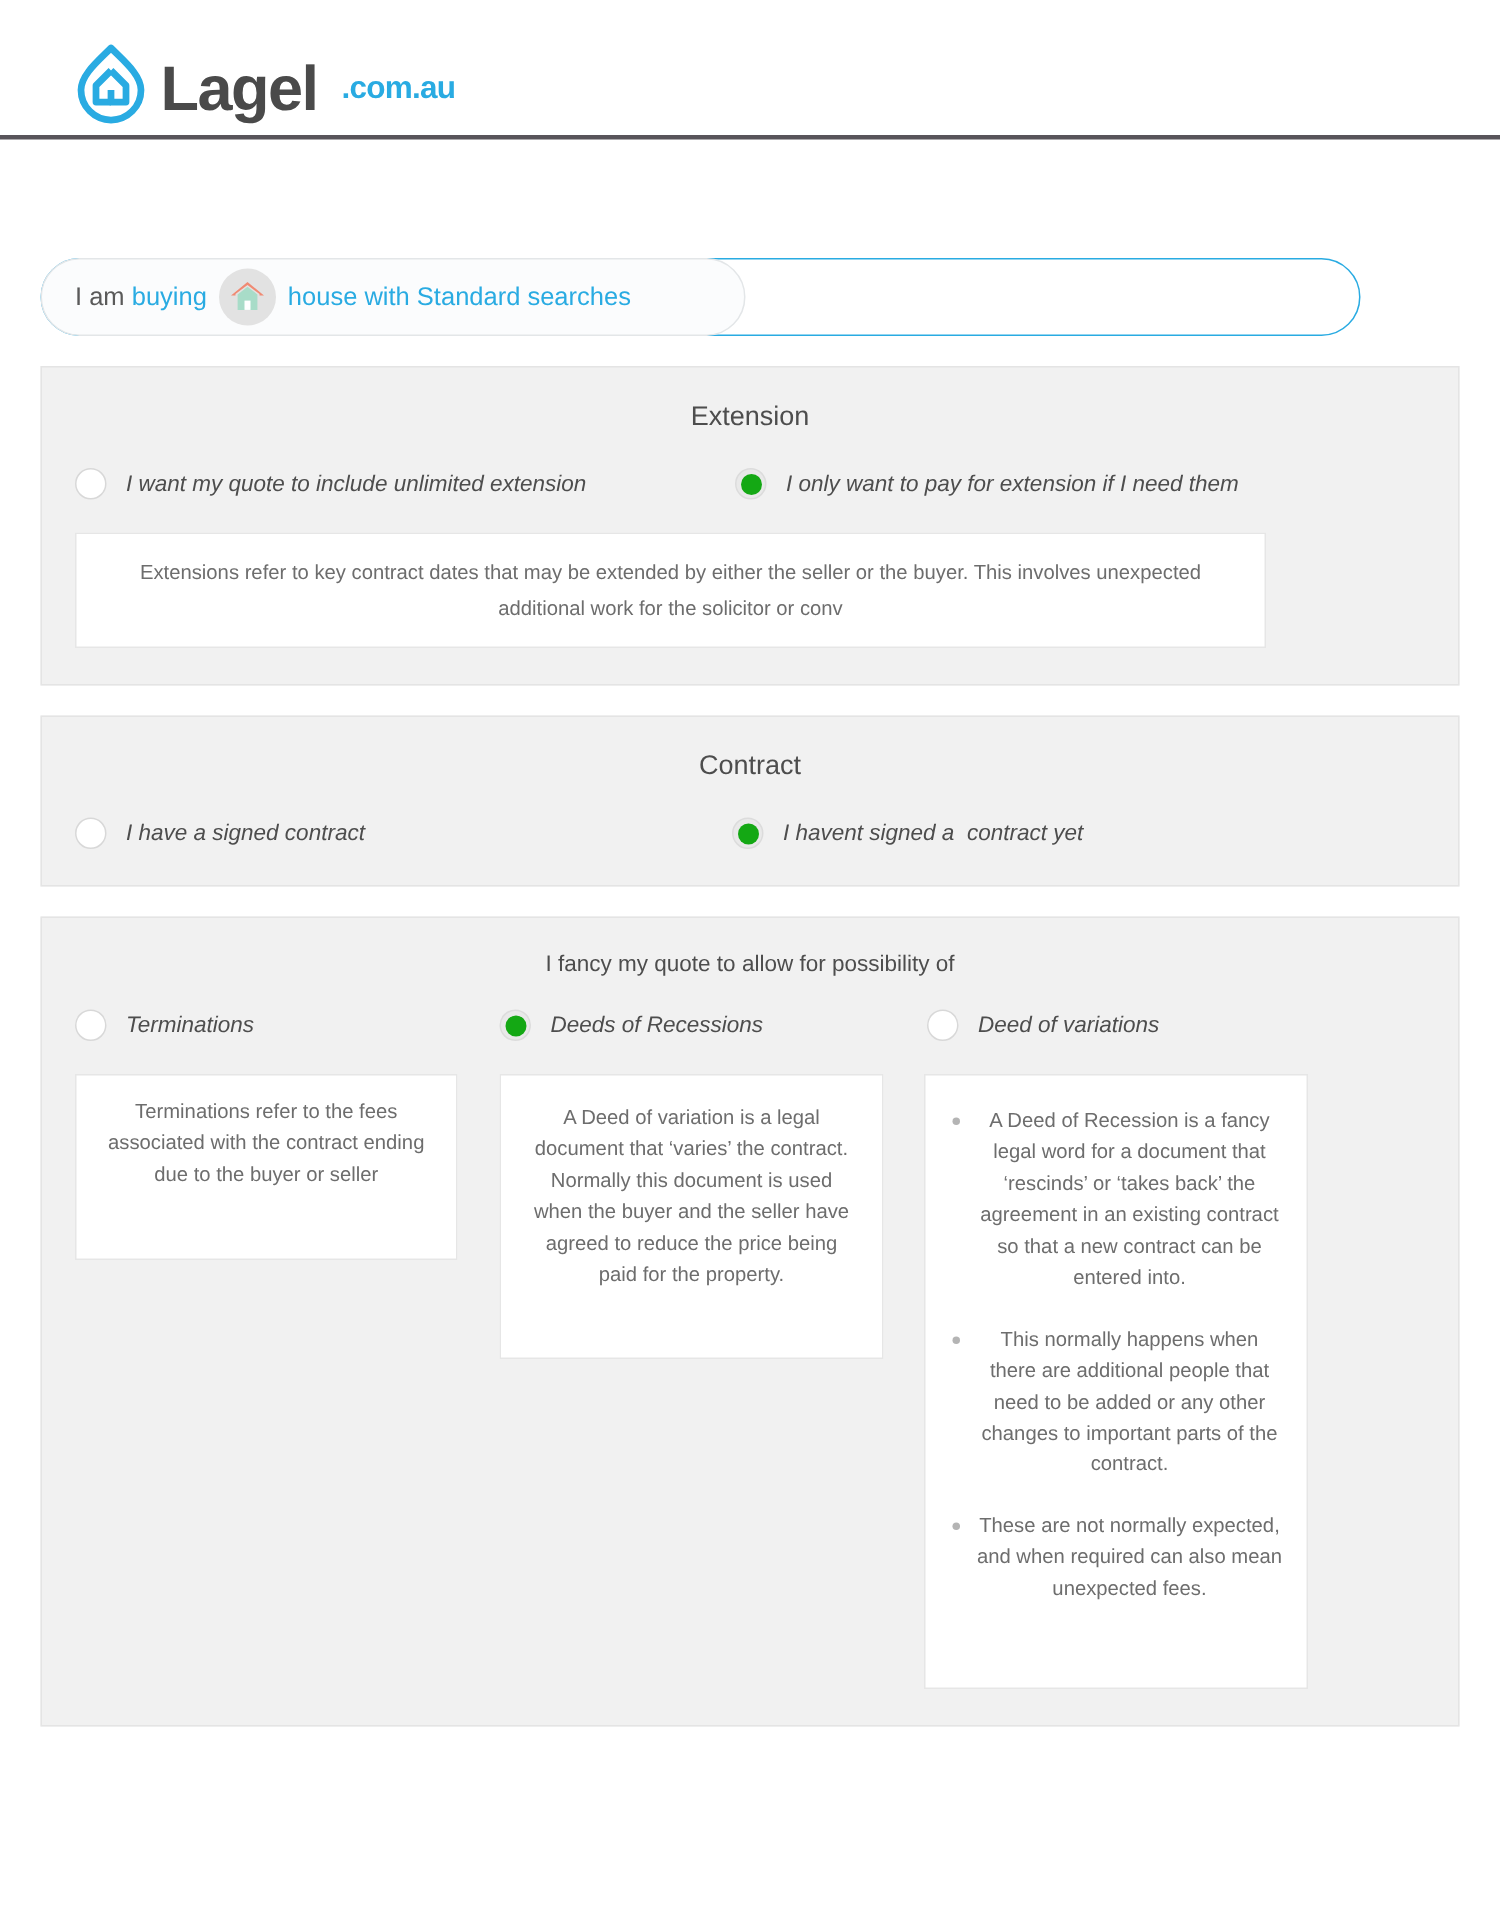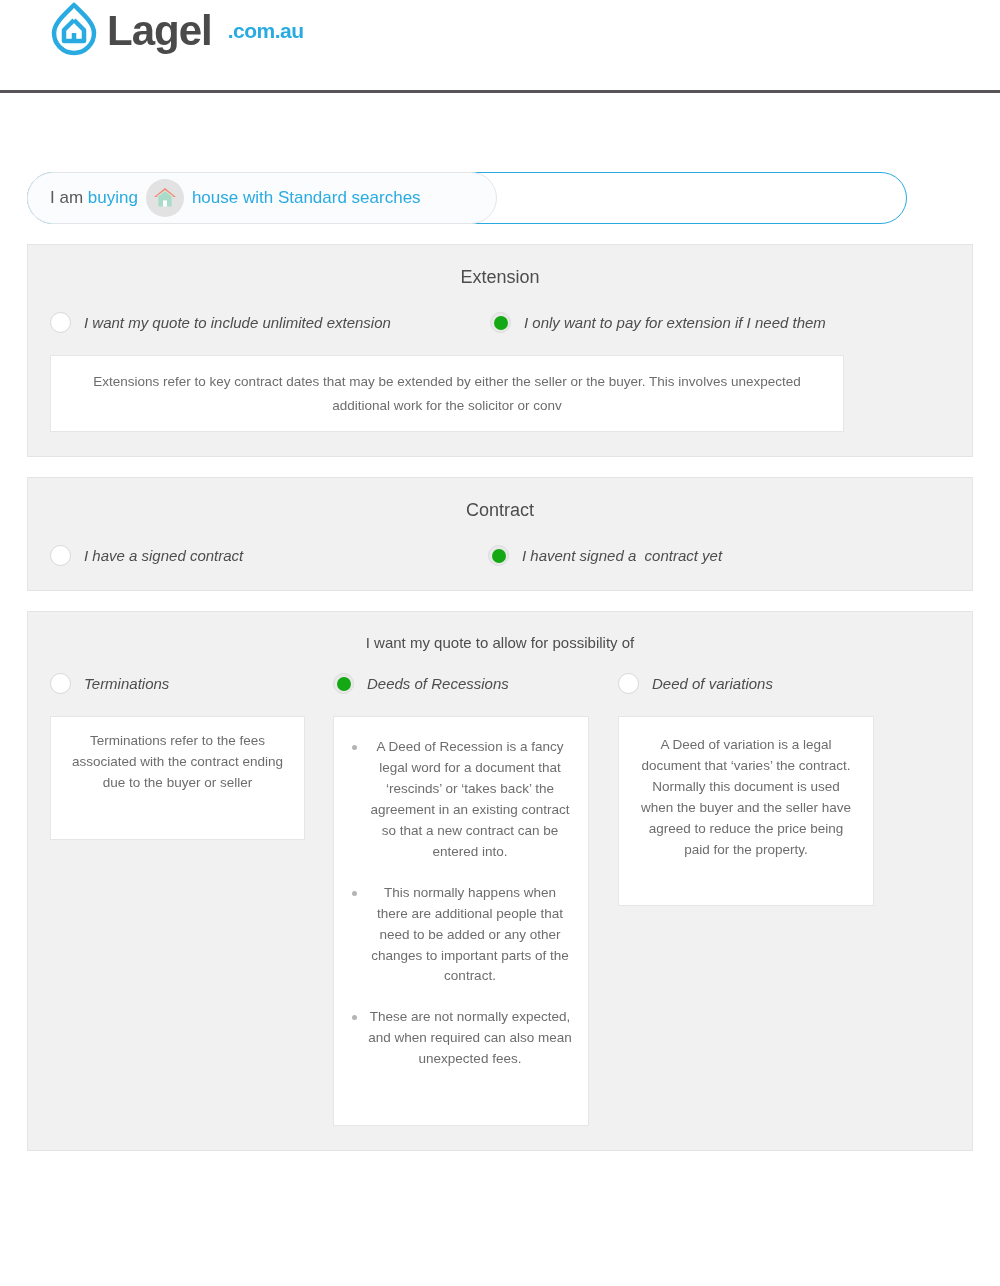--- a/index.html
+++ b/index.html
@@ -14,21 +14,21 @@
     font-family: "Liberation Sans", sans-serif;
     color: #3c3c3c;
     overflow: hidden;
   }
 
   
   .site-header {
     height: 93px;
     border-bottom: 3px solid #58545a;
     display: flex;
-    align-items: flex-start;
+    align-items: flex-end;
     padding-left: 45px;
   }
   .logo {
     display: flex;
     align-items: center;
     gap: 4px;
   }
   .logo-mark { display: block; }
   .logo-wordmark {
     font-size: 42px;
@@ -326,56 +326,56 @@
         <span class="radio-label">I have a signed contract</span>
       </label>
       <label class="radio-opt">
         <span class="radio on"></span>
         <span class="radio-label">I havent signed a  contract yet</span>
       </label>
     </div>
   </section>
 
   <section class="panel">
-    <div class="panel-subtitle">I want my quote to allow for possibility of</div>
+    <div class="panel-subtitle">I fancy my quote to allow for possibility of</div>
 
     <div class="radio-row">
       <label class="radio-opt risk-opt-spacer-1">
         <span class="radio"></span>
         <span class="radio-label">Terminations</span>
       </label>
       <label class="radio-opt risk-opt-spacer-2">
         <span class="radio on"></span>
         <span class="radio-label">Deeds of Recessions</span>
       </label>
       <label class="radio-opt">
         <span class="radio"></span>
         <span class="radio-label">Deed of variations</span>
       </label>
     </div>
 
     <div class="risk-cols">
       <div class="risk-col">
         <div class="infobox risk-box-1">
           <p>Terminations refer to the fees associated with the contract ending due to the buyer or seller</p>
+        </div>
+      </div>
+
+      <div class="risk-col">
+        <div class="infobox risk-box-3">
+          <p>A Deed of variation is a legal document that ‘varies’ the contract. Normally this document is used when the buyer and the seller have agreed to reduce the price being paid for the property.</p>
         </div>
       </div>
 
       <div class="risk-col c2">
         <div class="infobox risk-box-2">
           <ul class="bullets">
             <li>A Deed of Recession is a fancy legal word for a document that ‘rescinds’ or ‘takes back’ the agreement in an existing contract so that a new contract can be entered into.</li>
             <li>This normally happens when there are additional people that need to be added or any other changes to important parts of the contract.</li>
             <li>These are not normally expected, and when required can also mean unexpected fees.</li>
           </ul>
         </div>
       </div>
-
-      <div class="risk-col">
-        <div class="infobox risk-box-3">
-          <p>A Deed of variation is a legal document that ‘varies’ the contract. Normally this document is used when the buyer and the seller have agreed to reduce the price being paid for the property.</p>
-        </div>
-      </div>
     </div>
   </section>
 
 
 </div>
 
 </body></html>

